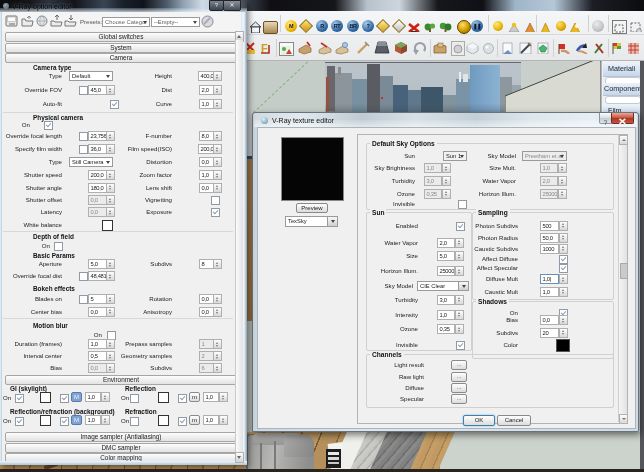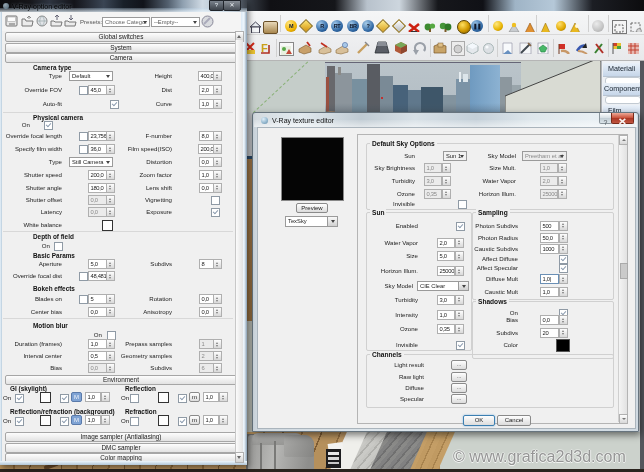--- a/index.html
+++ b/index.html
@@ -258,21 +258,20 @@
     <div class="ab" style="left:328px;top:382px;width:15px;height:7px;background:#f2f2f0;transform:rotate(-8deg);"></div>
     <div class="ab" style="left:326px;top:388px;width:15px;height:19px;background:#1d1d1f;"></div>
     <div class="ab" style="left:328px;top:391px;width:11px;height:2.5px;background:#e8e8e8;"></div>
     <div class="ab" style="left:328px;top:396px;width:11px;height:2.5px;background:#d8d8d8;"></div>
     <div class="ab" style="left:328px;top:401px;width:11px;height:2px;background:#c8c8c8;"></div>
 
     <div class="ab" style="left:640px;top:0px;width:4px;height:411px;background:#54565c;"></div>
 
     <div class="ab" style="left:0px;top:408px;width:644px;height:3px;background:#2a241e;"></div>
 
-    <div class="ab" style="left:453px;top:387px;width:192px;font-size:16px;color:rgba(125,125,125,.8);text-shadow:0 1px 0 rgba(255,255,255,.75),1px 0 0 rgba(255,255,255,.5),0 -1px 0 rgba(255,255,255,.35),-1px 0 0 rgba(255,255,255,.4);white-space:nowrap;letter-spacing:0px;">© www.grafica2d3d.com</div>
   </div>
 </div>
 
 <div class="ab" id="texdlg" style="left:252px;top:112px;width:385px;height:318px;border:1px solid #67747e;border-radius:3px 3px 0 0;box-shadow:2px 3px 7px rgba(0,0,0,.5);background:linear-gradient(90deg,#cdd6dd,#dde6ec 30%,#d0dae2);">
 
   <div class="ab" style="left:1px;top:0;width:383px;height:14px;background:linear-gradient(90deg,#d3dadf 0%,#e2eaef 12%,#bfcad2 28%,#d7e0e6 42%,#c3cfd8 58%,#dde6eb 72%,#e8eff3 88%,#e2eaef 100%);border-radius:3px 3px 0 0;">
     <div class="ab" style="left:0;top:7px;width:383px;height:7px;background:linear-gradient(rgba(255,255,255,.1),rgba(255,255,255,.55));"></div>
     <div class="ab" style="left:7px;top:4px;width:7px;height:7px;border-radius:50%;background:radial-gradient(circle at 35% 30%,#e0eef8,#8fb4cc 60%,#5f859e);"></div>
     <div class="lbl" style="left:18px;top:3.5px;font-size:7px;color:#111;">V-Ray texture editor</div>
     <div class="ab" style="left:345px;top:0px;width:11px;height:10px;background:linear-gradient(#fdfefe,#d5dee3 50%,#bfcbd2 50%,#dce5ea);border:1px solid #8a959c;border-top:none;border-radius:0 0 2px 2px;"><svg width="11" height="10">

